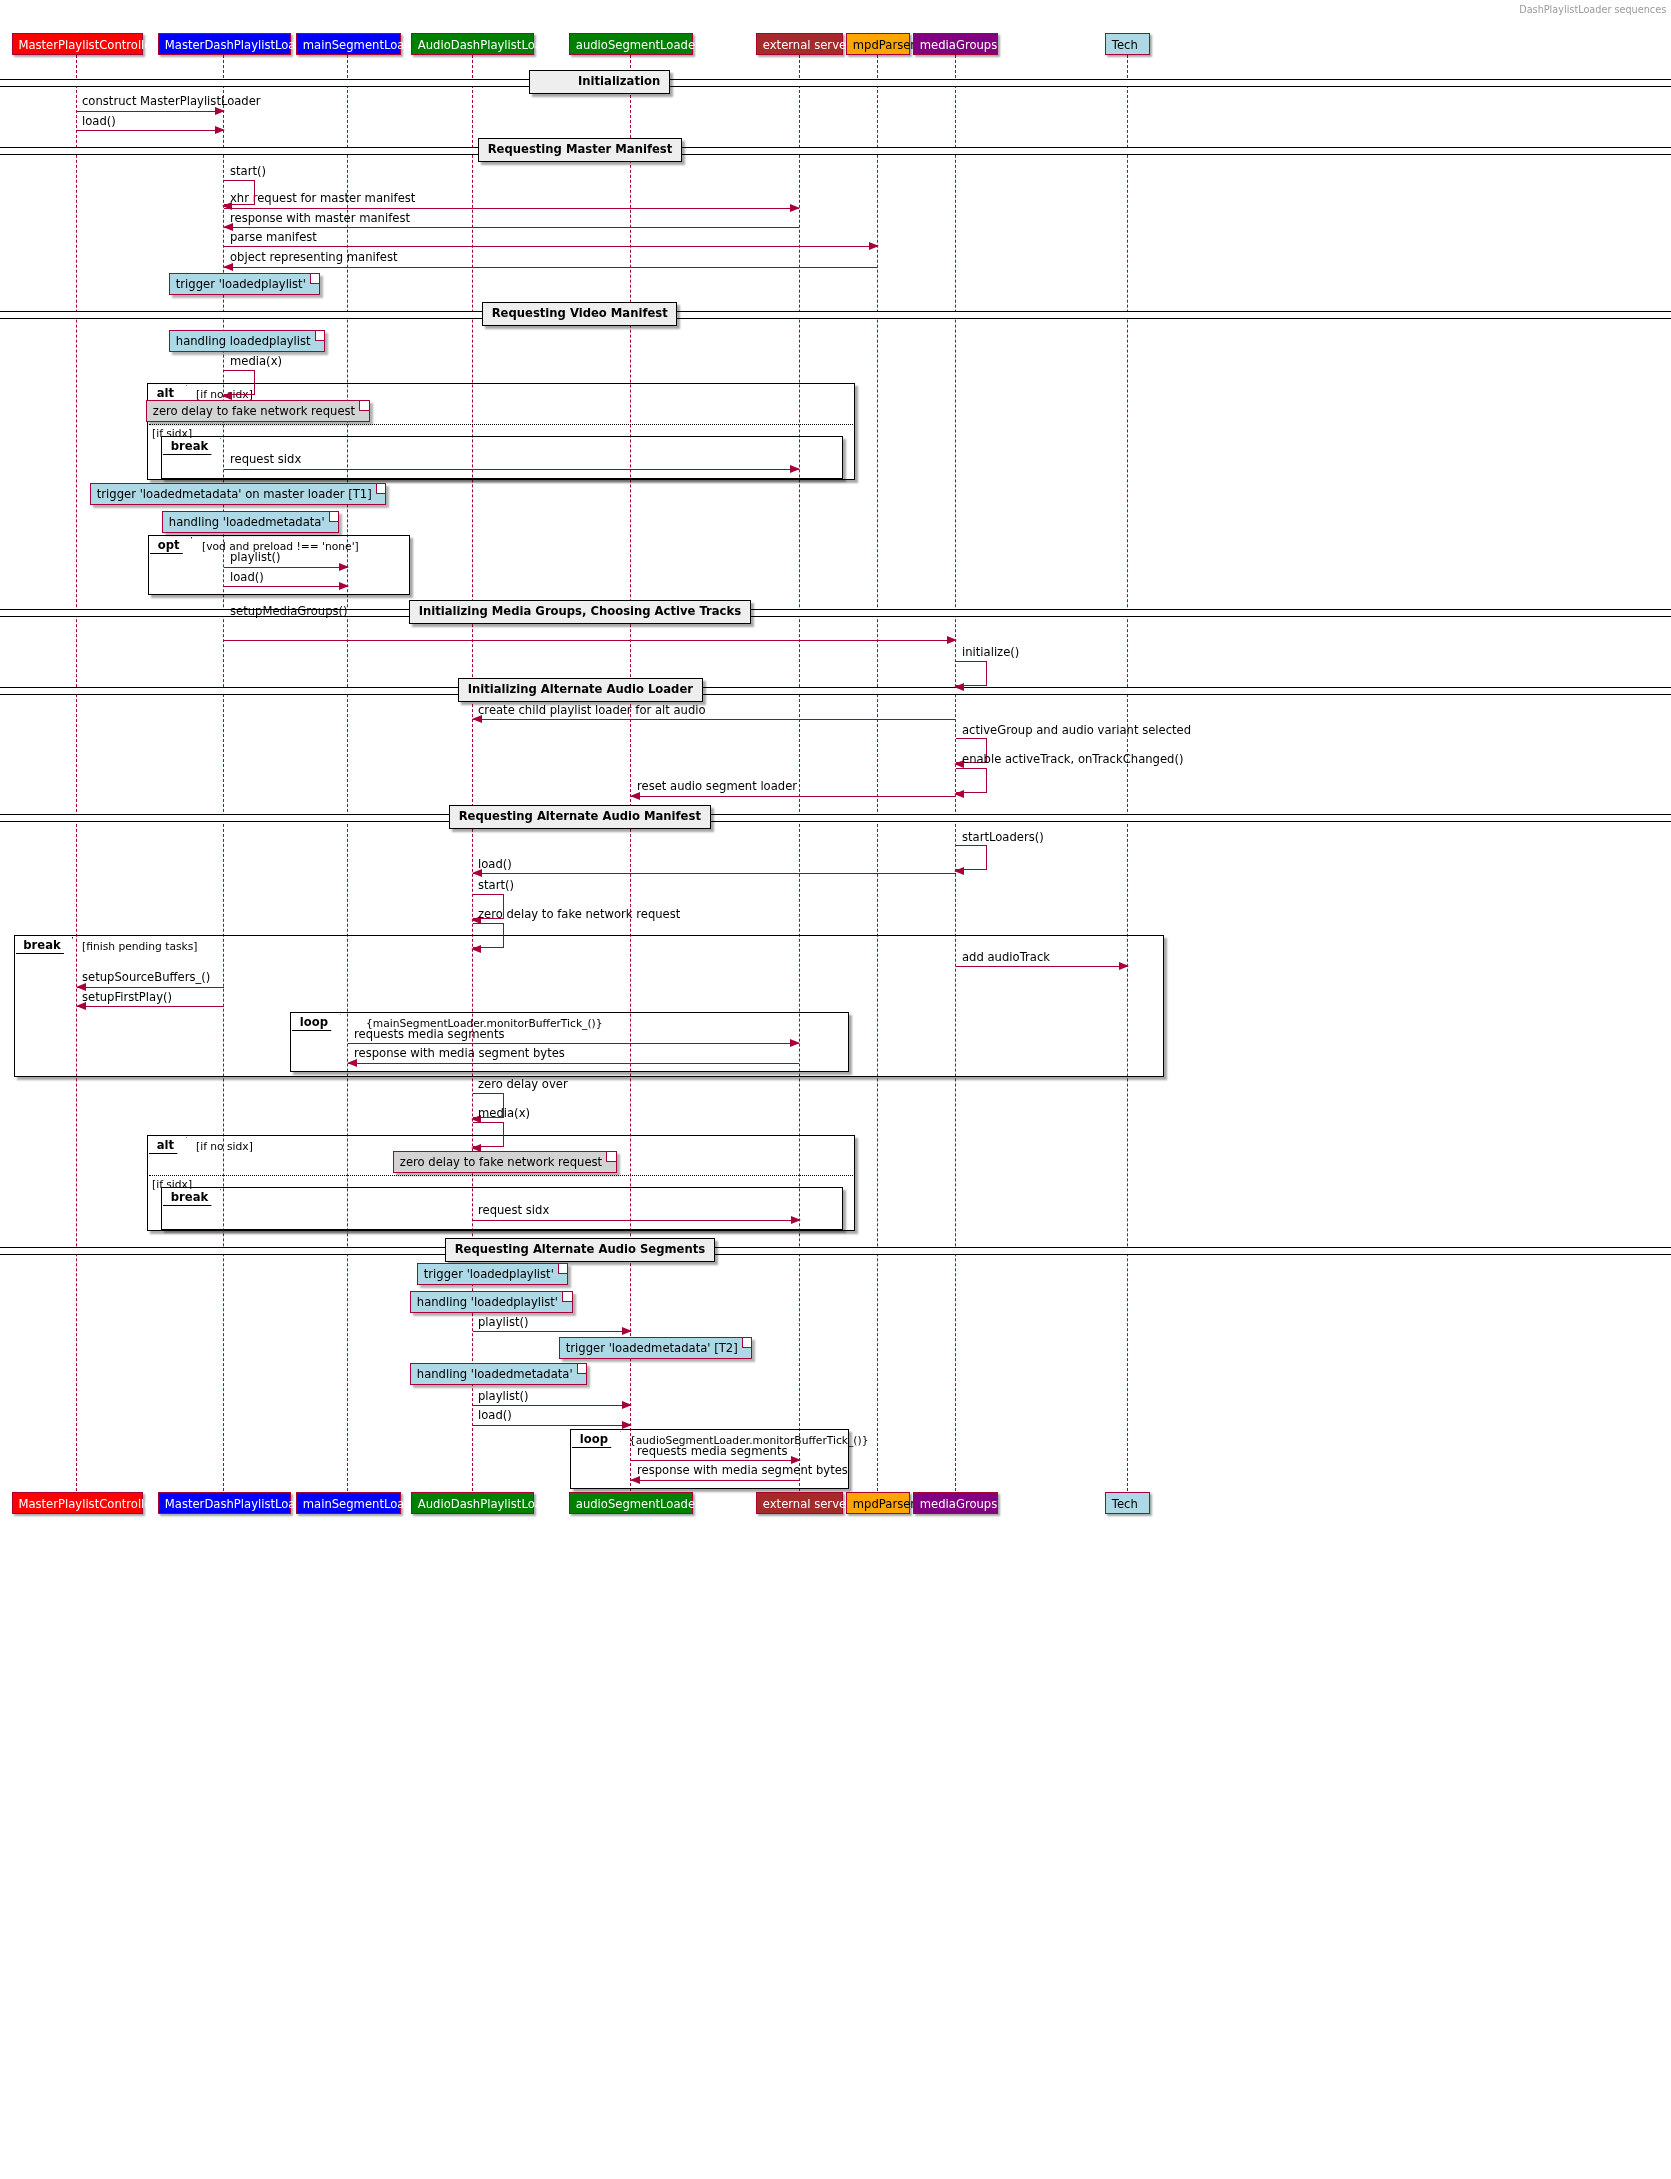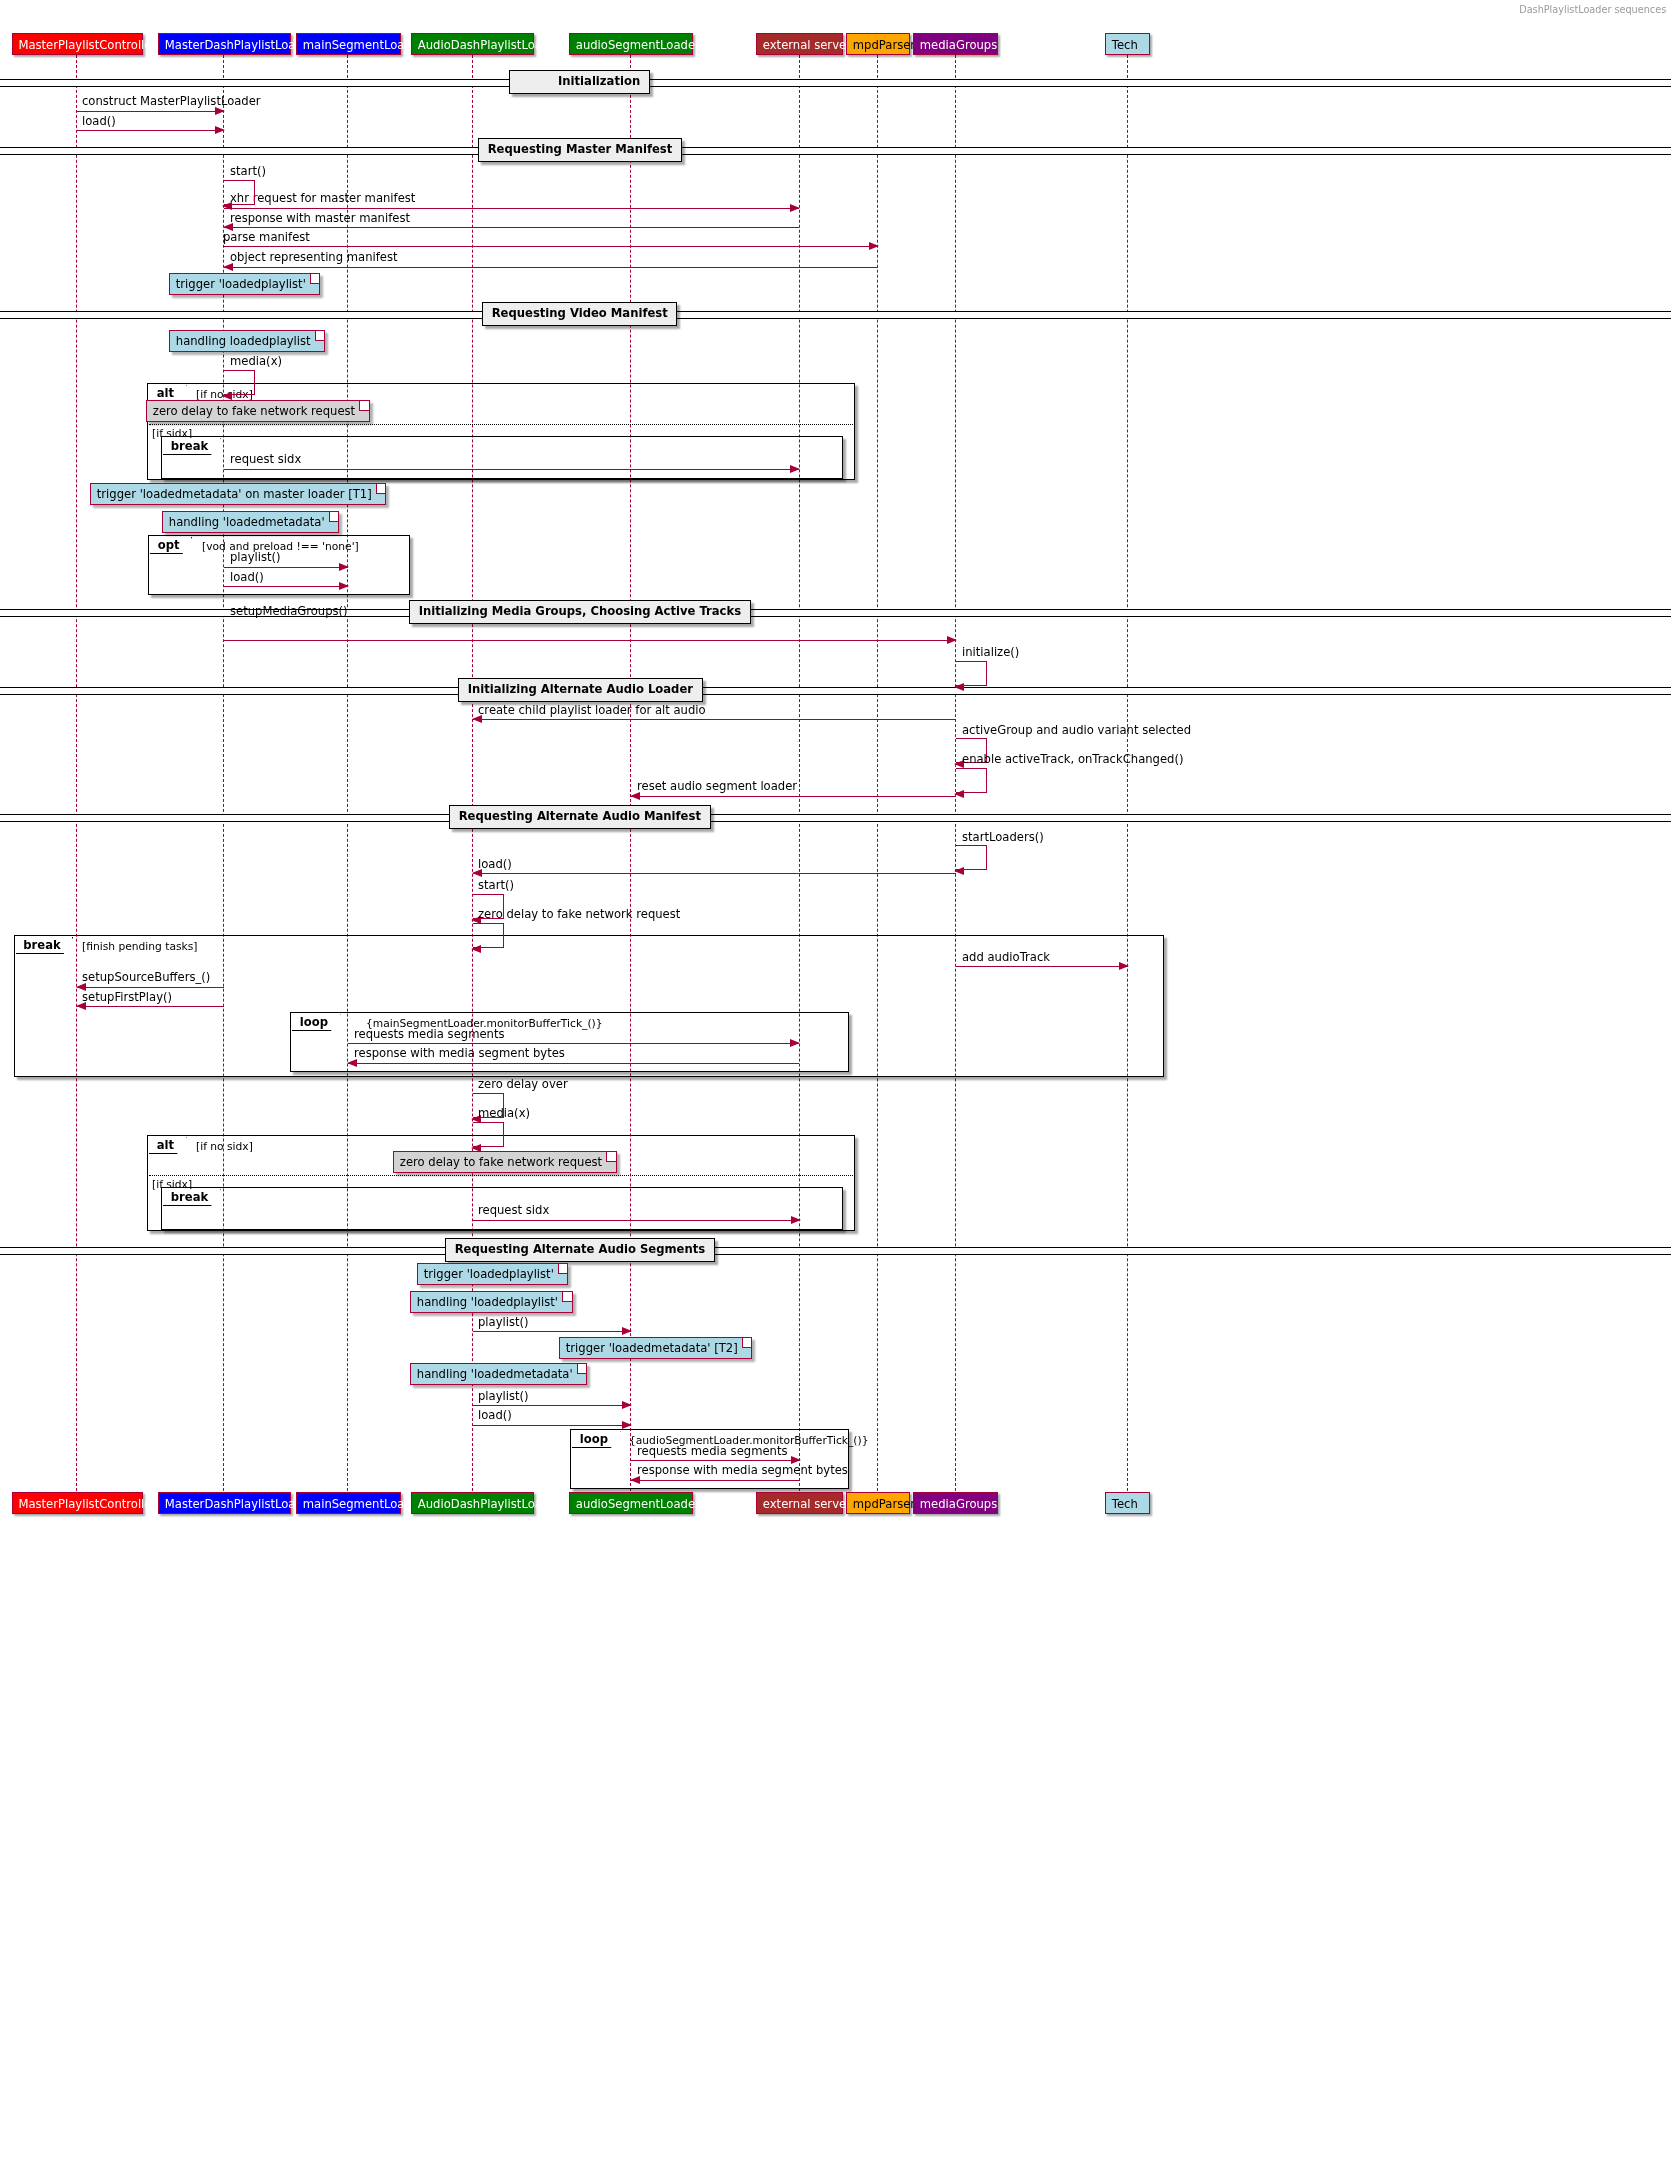--- a/index.html
+++ b/index.html
@@ -78,21 +78,21 @@
       <div class="lifeline" style="left: 472px; top: 55px; height: 1436px;"></div>
       <div class="lifeline" style="left: 630px; top: 55px; height: 1436px;"></div>
       <div class="lifeline" style="left: 799px; top: 55px; height: 1436px;"></div>
       <div class="lifeline" style="left: 877px; top: 55px; height: 1436px;"></div>
       <div class="lifeline" style="left: 955px; top: 55px; height: 1436px;"></div>
       <div class="lifeline" style="left: 1127px; top: 55px; height: 1436px;"></div>
     </div>
   <div id="dividers">
       <div class="divider" style="top: 79px;">
         <div class="bar"></div>
-        <div class="lbl" style="left: 509px; padding-left: 48px;">Initialization</div>
+        <div class="lbl" style="left: 529px; padding-left: 48px;">Initialization</div>
       </div>
       <div class="divider" style="top: 147px;">
         <div class="bar"></div>
         <div class="lbl" style="left: 478px;">Requesting Master Manifest</div>
       </div>
       <div class="divider" style="top: 311px;">
         <div class="bar"></div>
         <div class="lbl" style="left: 482px;">Requesting Video Manifest</div>
       </div>
       <div class="divider" style="top: 609px; padding-left: 40px;">
@@ -153,21 +153,21 @@
         <div class="head r"></div>
       </div>
       <div class="mlabel" style="top: 191px; left: 230px;">xhr request for master manifest</div>
       <div class="msg" style="left: 224px; width: 575px; top: 227px;">
         <div class="head l"></div>
       </div>
       <div class="mlabel" style="top: 211px; left: 230px;">response with master manifest</div>
       <div class="msg" style="left: 224px; width: 654px; top: 246px;">
         <div class="head r"></div>
       </div>
-      <div class="mlabel" style="top: 230px; left: 223px;">parse manifest</div>
+      <div class="mlabel" style="top: 230px; left: 230px;">parse manifest</div>
       <div class="msg" style="left: 224px; width: 654px; top: 267px;">
         <div class="head l"></div>
       </div>
       <div class="mlabel" style="top: 250px; left: 230px;">object representing manifest</div>
       <div class="msg" style="left: 224px; width: 575px; top: 469px;">
         <div class="head r"></div>
       </div>
       <div class="mlabel" style="top: 452px; left: 230px;">request sidx</div>
       <div class="msg" style="left: 224px; width: 124px; top: 567px;">
         <div class="head r"></div>

